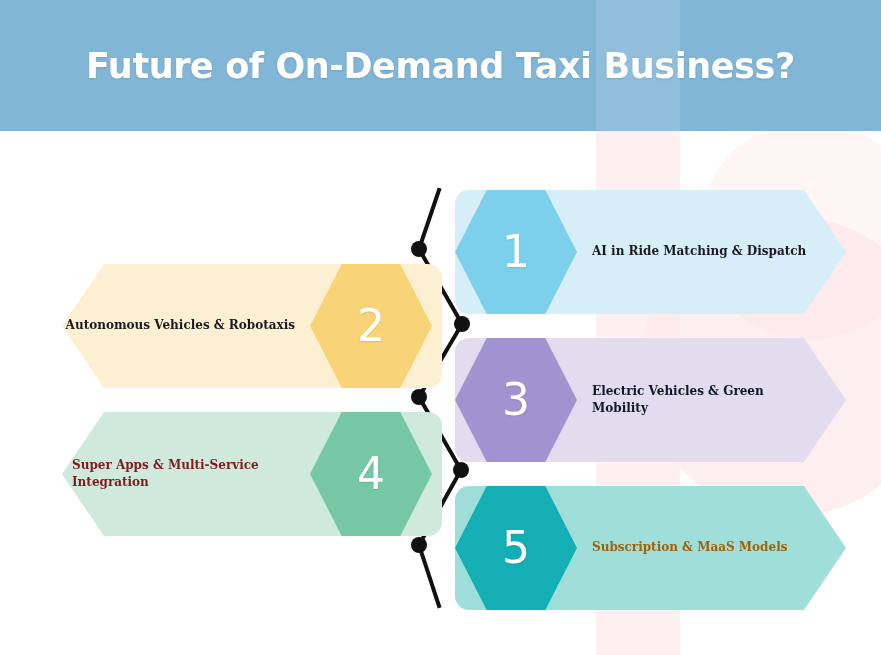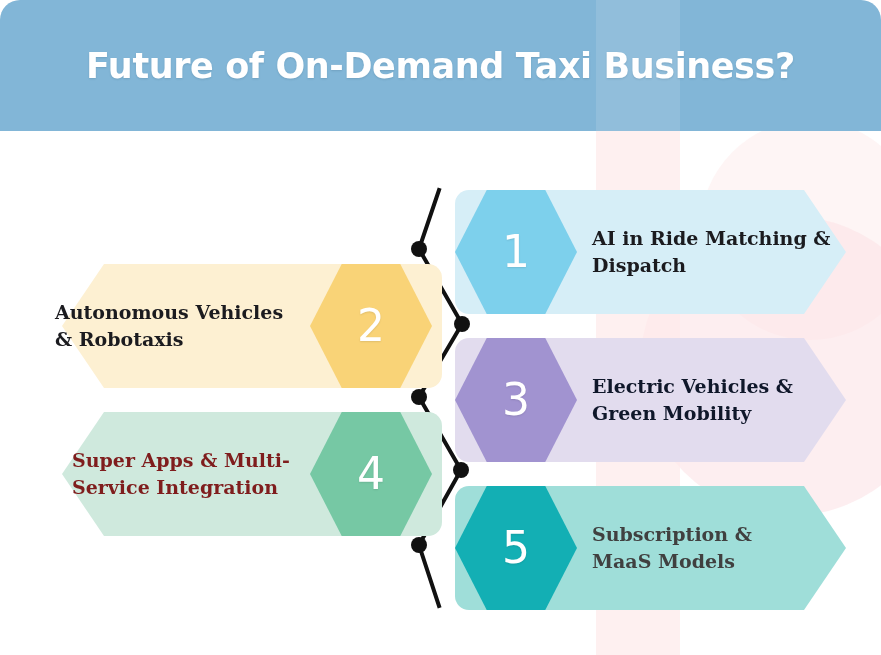--- a/index.html
+++ b/index.html
@@ -12,21 +12,20 @@
     background: #ffffff;
     font-family: "Liberation Serif", serif;
     overflow: hidden;
   }
   .canvas {
     position: relative;
     width: 881px;
     height: 655px;
     background: #ffffff;
     overflow: hidden;
-    border-radius: 20px;
   }
 
   
   .bg-layer {
     position: absolute;
     inset: 0;
     overflow: hidden;
     pointer-events: none;
   }
   .bg-pink-band {
@@ -140,21 +139,21 @@
 
   .label {
     position: absolute;
     top: 0;
     height: 124px;
     display: flex;
     align-items: center;
     color: #1b1b1f;
     font-family: "DejaVu Serif", serif;
     font-weight: bold;
-    font-size: 19px;
+    font-size: 12px;
     line-height: 1.42;
   }
   .label.align-left  { justify-content: flex-start; text-align: left; }
   .label.align-right { justify-content: flex-end;  }
 
   
   .connector {
     position: absolute;
     left: 0;
     top: 0;
@@ -220,16 +219,16 @@
       <span class="hex-num" style="color: rgb(255, 255, 255);">4</span>
     </div>
     <div class="label align-left" style="left: 72px; width: 228px; color: #7f1d1d;">Super Apps &amp; Multi-Service Integration</div>
   </div>
 
   <div class="row" style="left:0; top:486px; width:881px;">
     <div class="band right-tip" style="left: 455px; width: 391px; background: rgb(159, 222, 217);"></div>
     <div class="hex" style="left: 455px; background: rgb(19, 175, 180);">
       <span class="hex-num" style="color: rgb(255, 255, 255);">5</span>
     </div>
-    <div class="label align-left" style="left: 592px; width: 220px; color: #404040;">Subscription &amp; MaaS Models</div>
+    <div class="label align-left" style="left: 592px; width: 220px; color: #a16207;">Subscription &amp; MaaS Models</div>
   </div>
 
 </div>
 
 </body></html>

